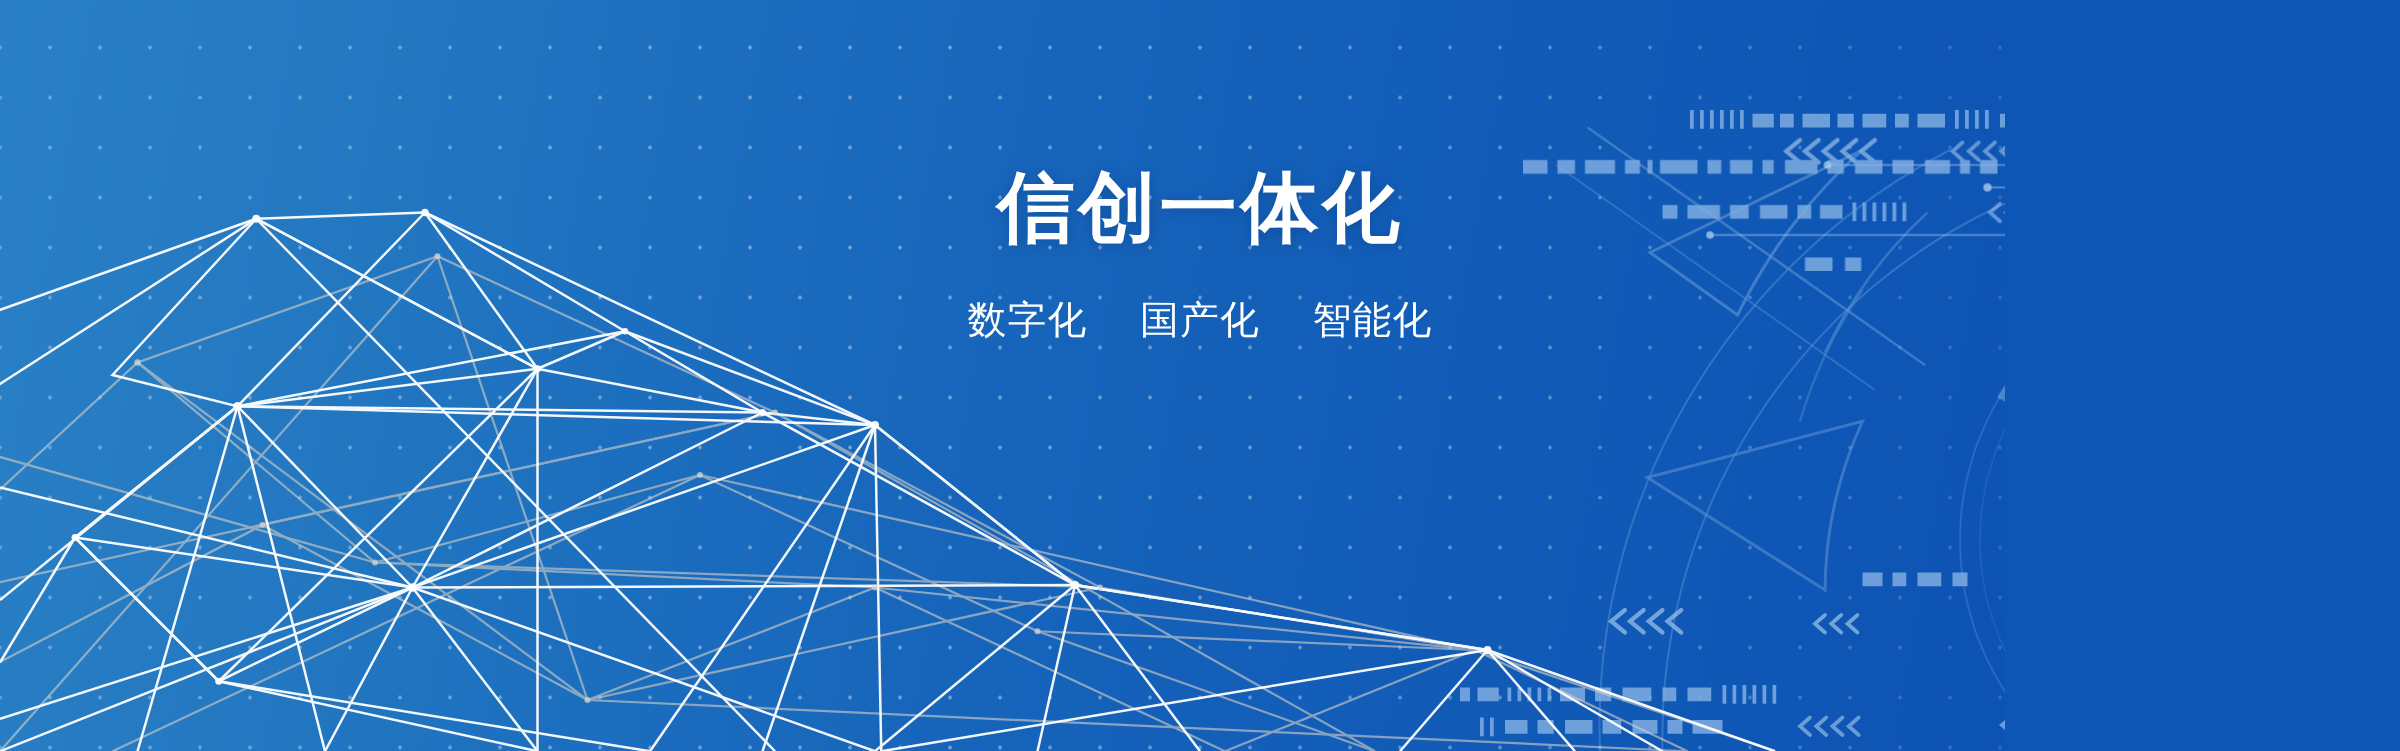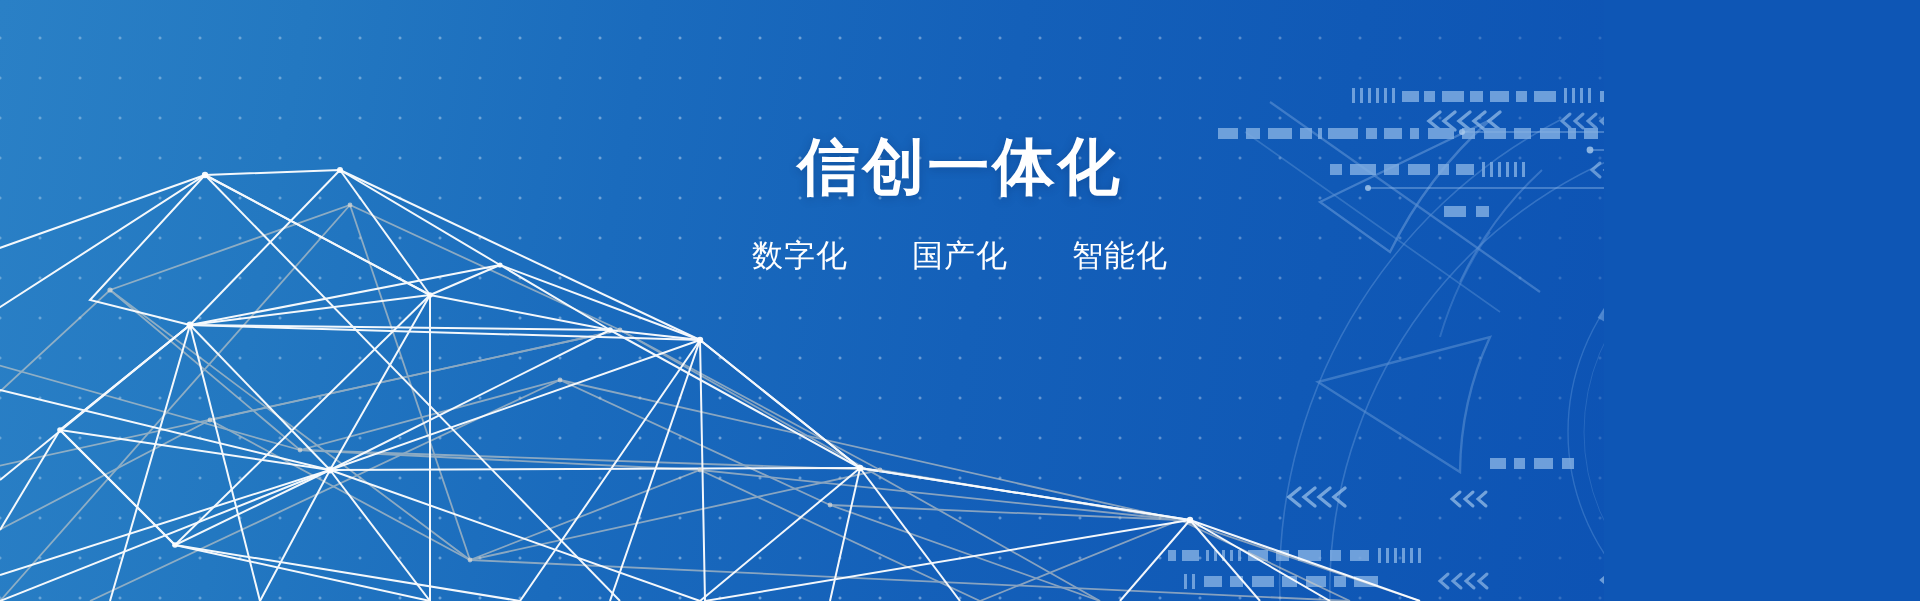--- a/index.html
+++ b/index.html
@@ -44,21 +44,21 @@
     white-space:nowrap;
   }
   .subtitle{
     margin-top:42px;
     color:#ffffff;
     font-size:31px;
     font-weight:500;
     line-height:1;
     letter-spacing:1px;
     display:flex;
-    gap:64px;
+    gap:42px;
     white-space:nowrap;
   }
   .subtitle span{display:inline-block;}
 </style>
 </head>
 <body>
 
 <div class="banner">
 
   <div class="dotgrid fade"></div>

